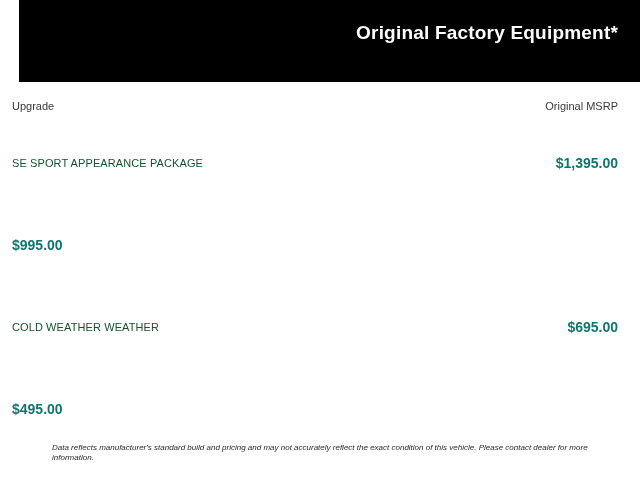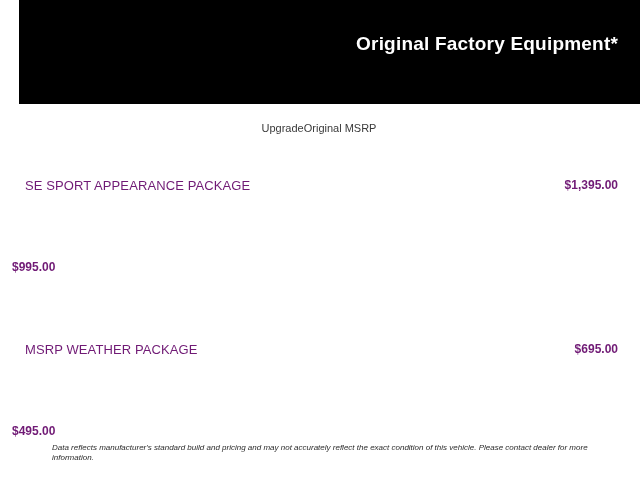--- a/index.html
+++ b/index.html
@@ -17,43 +17,43 @@
     width: 640px;
     height: 480px;
     position: relative;
     background: #ffffff;
     box-sizing: border-box;
   }
 
   
   .header {
     background: #000000;
-    height: 104px;
+    height: 82px;
     display: flex;
     align-items: center;
     justify-content: flex-end;
     box-sizing: border-box;
     padding: 0 22px 16px 0;
     margin-left: 19px;
   }
   .header-title {
     color: #ffffff;
     font-size: 19px;
     font-weight: bold;
     letter-spacing: 0.2px;
     line-height: 1.1;
     text-align: right;
   }
 
   
   .col-head {
     display: flex;
     align-items: center;
-    justify-content: center;
-    padding: 18px 22px 0 20px;
+    justify-content: space-between;
+    padding: 18px 22px 0 12px;
     box-sizing: border-box;
   }
   .col-head-left {
     font-size: 11px;
     color: #3a3a3a;
   }
   .col-head-right {
     font-size: 11px;
     color: #3a3a3a;
   }
@@ -65,29 +65,28 @@
   }
   .row {
     display: flex;
     align-items: center;
     justify-content: space-between;
     height: 82px;
     box-sizing: border-box;
     padding: 0 22px 0 12px;
   }
   .row-label {
-    font-size: 13px;
-    color: #701a75;
+    font-size: 11px;
+    color: #14532d;
     font-weight: normal;
     letter-spacing: 0.1px;
-    margin-left: 13px;
   }
   .row-price {
-    font-size: 12px;
-    color: #701a75;
+    font-size: 14px;
+    color: #0f766e;
     font-weight: bold;
     white-space: nowrap;
   }
 
   
   .footnote {
     position: absolute;
     left: 12px;
     right: 12px;
     top: 443px;
@@ -117,21 +116,21 @@
     <div class="row">
       <div class="row-label">SE SPORT APPEARANCE PACKAGE</div>
       <div class="row-price">$1,395.00</div>
     </div>
 
     <div class="row">
       <div class="row-price">$995.00</div>
     </div>
 
     <div class="row">
-      <div class="row-label">MSRP WEATHER PACKAGE</div>
+      <div class="row-label">COLD WEATHER WEATHER</div>
       <div class="row-price">$695.00</div>
     </div>
 
     <div class="row">
       <div class="row-price">$495.00</div>
     </div>
 
   </div>
 
   <div class="footnote">Data reflects manufacturer's standard build and pricing and may not accurately reflect the exact condition of this vehicle. Please contact dealer for more information.</div>

